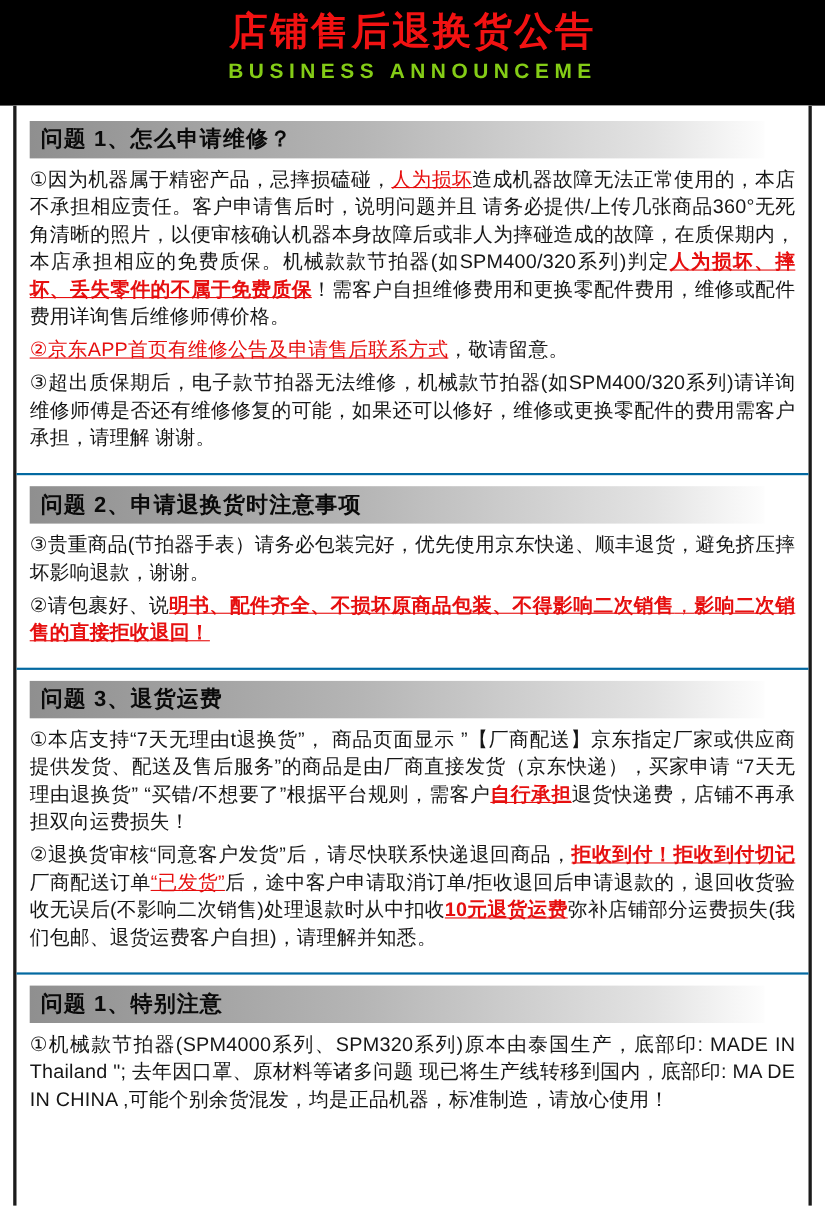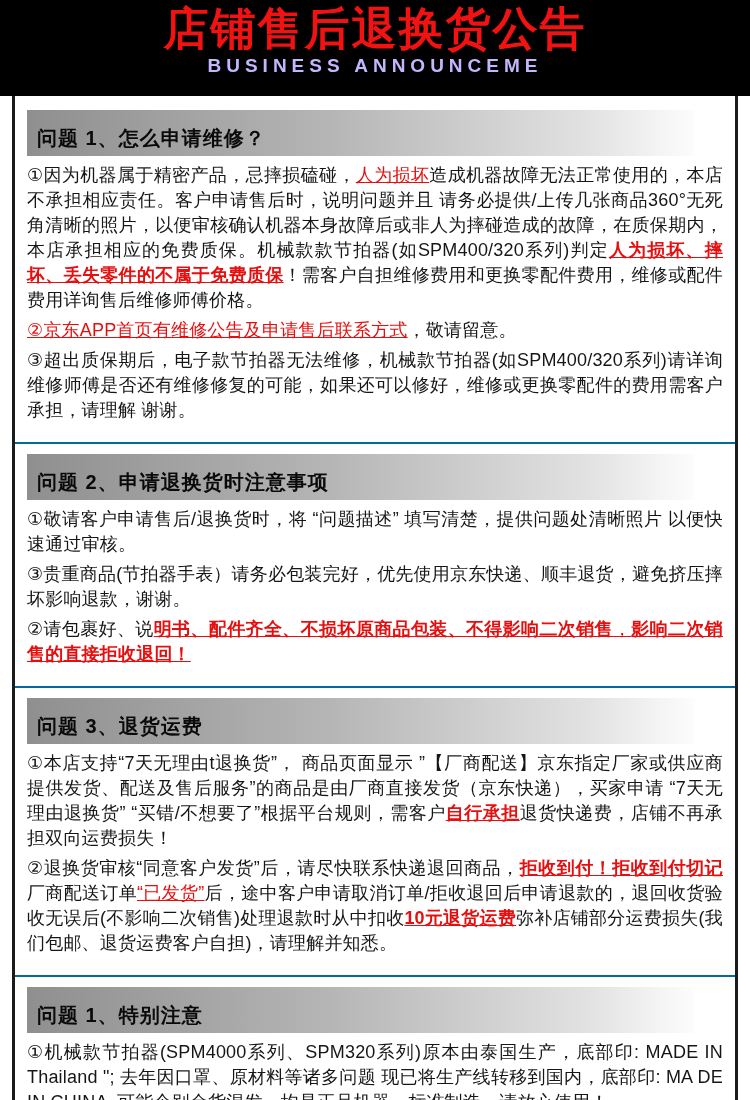--- a/index.html
+++ b/index.html
@@ -13,28 +13,28 @@
   
   .banner{
     background:#000;
     height:96px;
     text-align:center;
     box-sizing:border-box;
     padding-top:6px;
   }
   .banner-title{
     margin:2px 0 4px;
-    font-size:45px;
+    font-size:35px;
     font-weight:700;
     letter-spacing:2px;
     color:var(--banner-red,#f21212);
     line-height:42px;
   }
   .banner-sub{
-    color:#c4b5fd;
+    color:#84cc16;
     font-size:19px;
     font-weight:600;
     letter-spacing:5px;
     line-height:24px;
   }
   
   .frame{
     margin:0 12px;
     border-left:3px solid #1b1b1b;
     border-right:3px solid #1b1b1b;
@@ -43,21 +43,21 @@
     padding:10px 0 14px;
     background:#fff;
   }
   .qa-section{padding:4px 12px 10px;}
   .qa-section + .qa-section{border-top:2px solid #0369a1;margin-top:4px;padding-top:10px;}
   .section-header{
     background:linear-gradient(90deg,#8f8f8f 0%,#b5b5b5 45%,#e3e3e3 85%,#fdfdfd 100%);
     font-size:20px;
     font-weight:700;
     color:#0a0a0a;
-    padding:15px 10px 4px;
+    padding:3px 10px 4px;
     margin:0 0 7px;
     width:96%;
     box-sizing:border-box;
     letter-spacing:1px;
   }
   .para{
     margin:0 0 5px;
     font-size:18px;
     line-height:25px;
     letter-spacing:.2px;
@@ -79,21 +79,20 @@
 
   <main class="frame" id="sections">
       <section class="qa-section">
         <div class="section-header">问题 1、怎么申请维修？</div>
         <p class="para"><span>①因为机器属于精密产品，忌摔损磕碰，</span><span class="red">人为损坏</span><span>造成机器故障无法正常使用的，本店不承担相应责任。客户申请售后时，说明问题并且 请务必提供/上传几张商品360°无死角清晰的照片，以便审核确认机器本身故障后或非人为摔碰造成的故障，在质保期内，本店承担相应的免费质保。机械款款节拍器(如SPM400/320系列)判定</span><span class="red b">人为损坏、摔坏、丢失零件的不属于免费质保</span><span>！需客户自担维修费用和更换零配件费用，维修或配件费用详询售后维修师傅价格。</span></p>
         <p class="para"><span class="red">②京东APP首页有维修公告及申请售后联系方式</span><span>，敬请留意。</span></p>
         <p class="para"><span>③超出质保期后，电子款节拍器无法维修，机械款节拍器(如SPM400/320系列)请详询维修师傅是否还有维修修复的可能，如果还可以修好，维修或更换零配件的费用需客户承担，请理解 谢谢。</span></p>
       </section>
       <section class="qa-section">
         <div class="section-header">问题 2、申请退换货时注意事项</div>
-        <p class="para"><span>①敬请客户申请售后/退换货时，将 “问题描述” 填写清楚，提供问题处清晰照片 以便快速通过审核。</span></p>
         <p class="para"><span>③贵重商品(节拍器手表）请务必包装完好，优先使用京东快递、顺丰退货，避免挤压摔坏影响退款，谢谢。</span></p>
         <p class="para"><span>②请包裹好、说</span><span class="red b">明书、配件齐全、不损坏原商品包装、不得影响二次销售</span><span class="red">，</span><span class="red b">影响二次销售的直接拒收退回！</span></p>
       </section>
       <section class="qa-section">
         <div class="section-header">问题 3、退货运费</div>
         <p class="para"><span>①本店支持“7天无理由t退换货”， 商品页面显示 ”【厂商配送】京东指定厂家或供应商提供发货、配送及售后服务”的商品是由厂商直接发货（京东快递），买家申请 “7天无理由退换货” “买错/不想要了”根据平台规则，需客户</span><span class="red b">自行承担</span><span>退货快递费，店铺不再承担双向运费损失！</span></p>
         <p class="para"><span>②退换货审核“同意客户发货”后，请尽快联系快递退回商品，</span><span class="red b">拒收到付！拒收到付切记</span><span>厂商配送订单</span><span class="red">“已发货”</span><span>后，途中客户申请取消订单/拒收退回后申请退款的，退回收货验收无误后(不影响二次销售)处理退款时从中扣收</span><span class="red b">10元退货运费</span><span>弥补店铺部分运费损失(我们包邮、退货运费客户自担)，请理解并知悉。</span></p>
       </section>
       <section class="qa-section">
         <div class="section-header">问题 1、特别注意</div>

